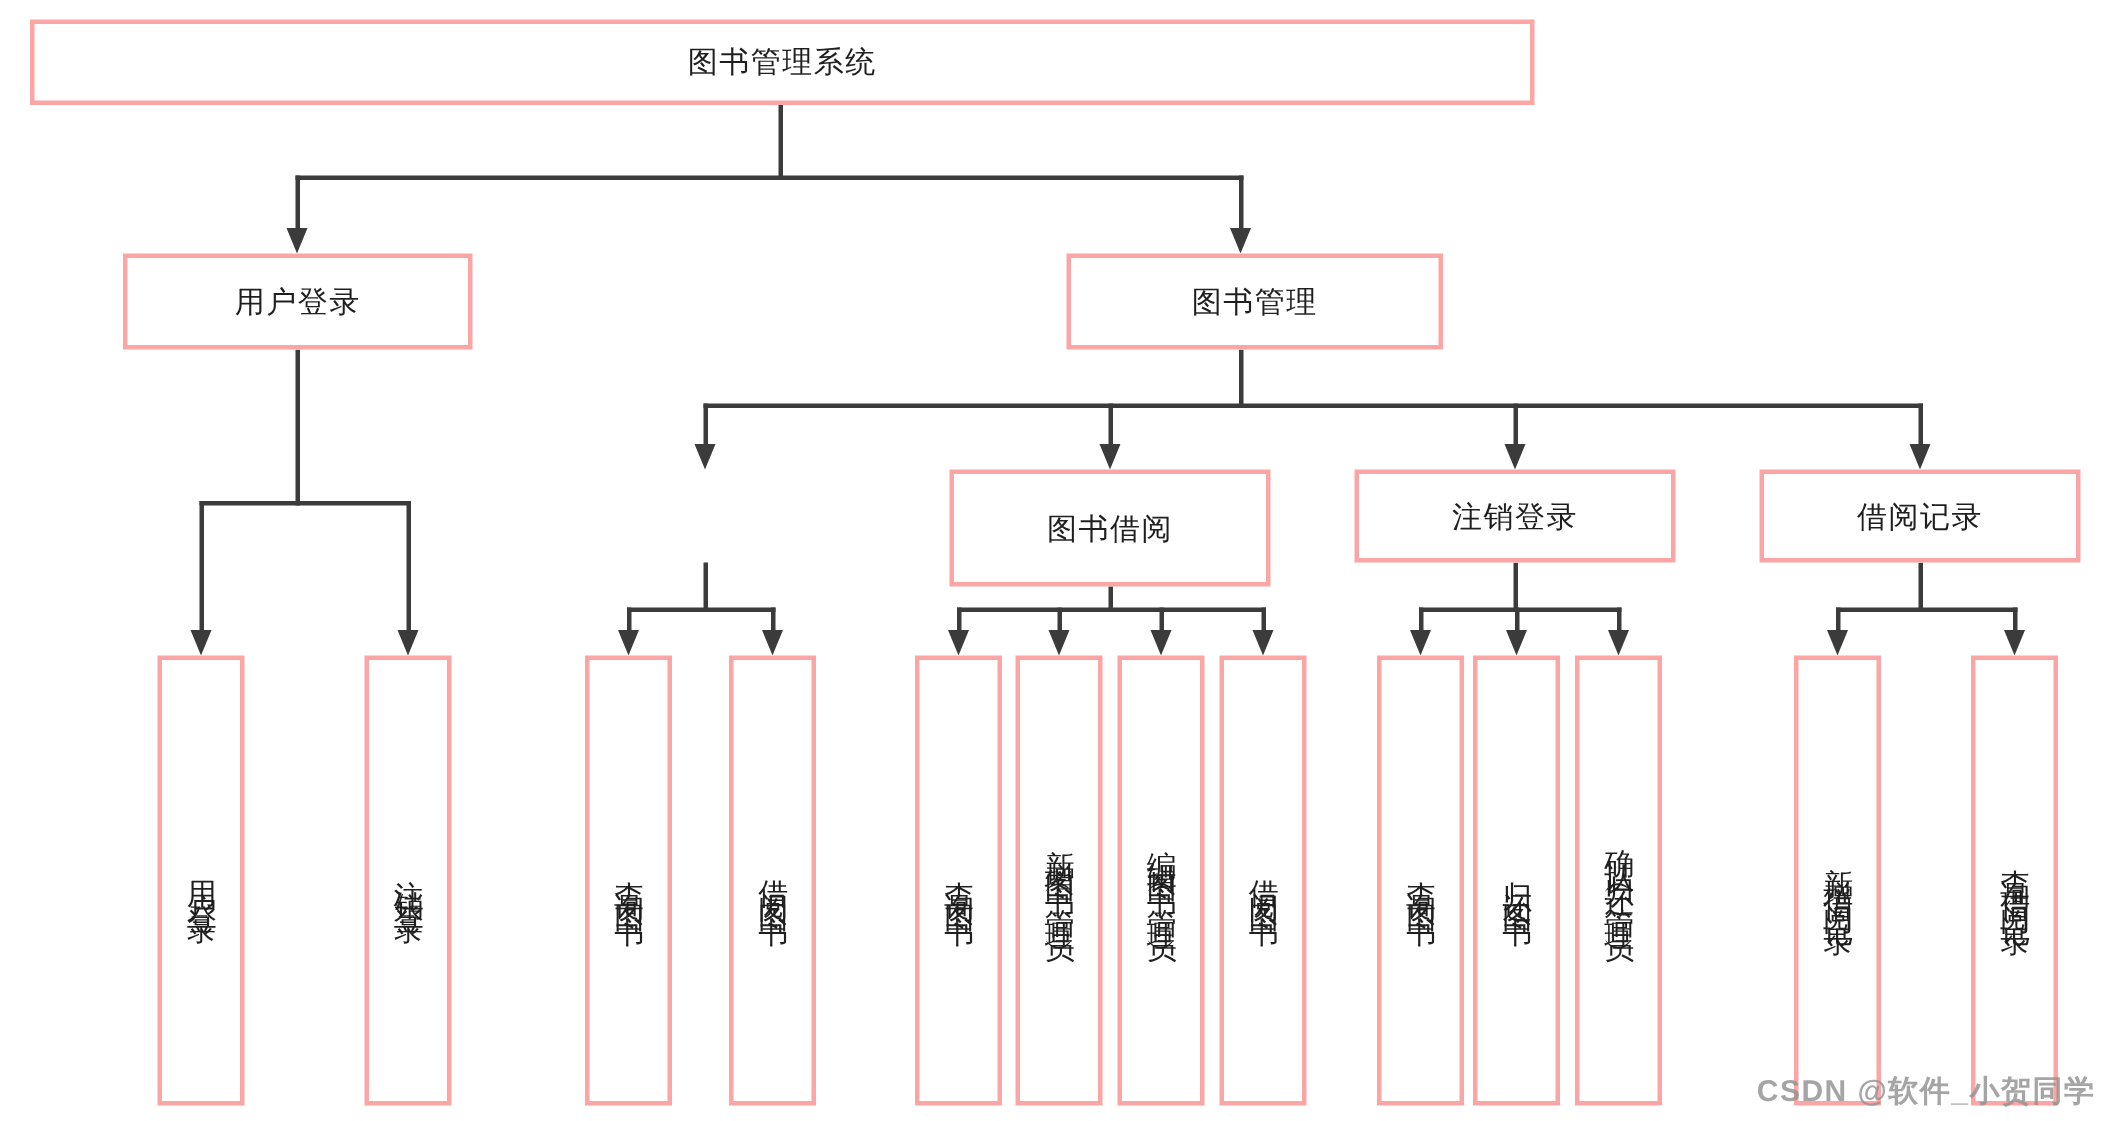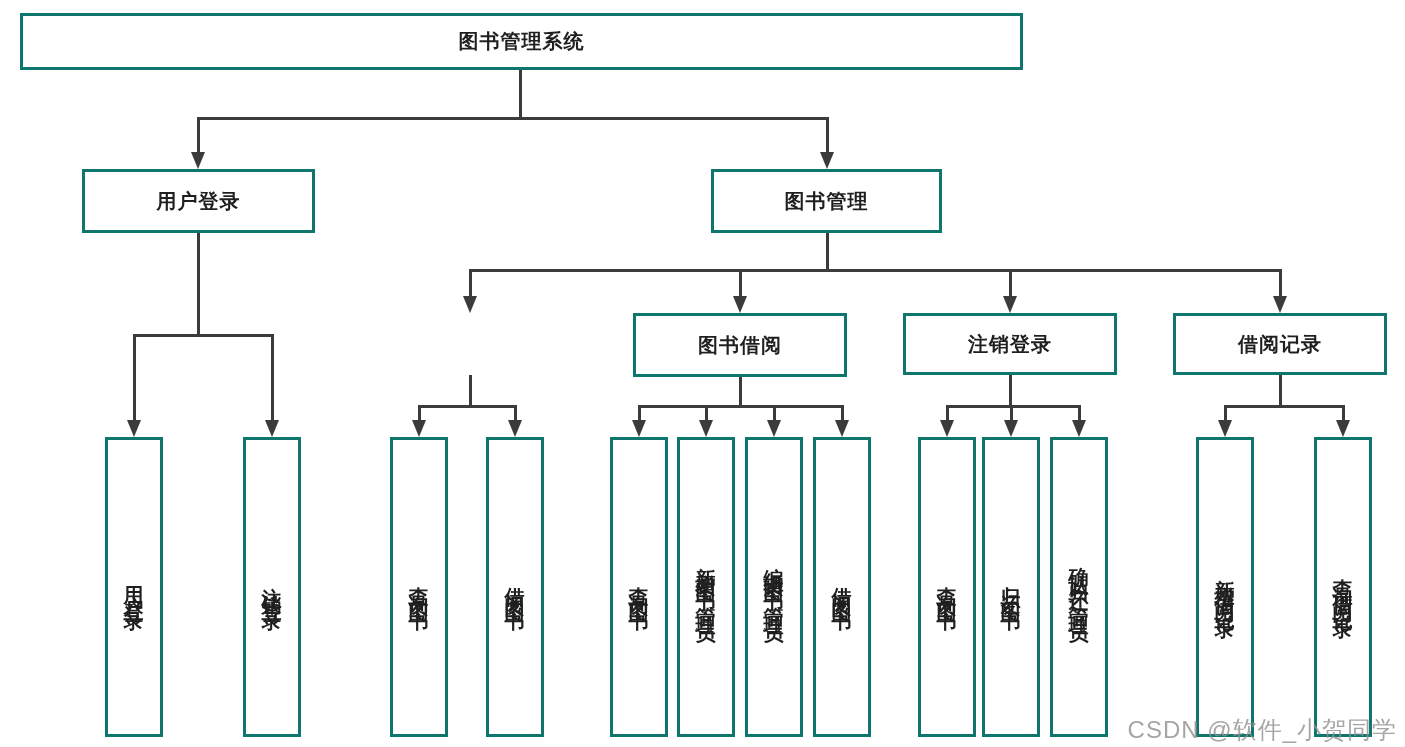--- a/index.html
+++ b/index.html
@@ -7,30 +7,29 @@
     position: relative;
     width: 1405px;
     height: 747px;
     background: #ffffff;
     font-family: "Liberation Sans", "DejaVu Sans", sans-serif;
     overflow: hidden;
   }
   .node {
     position: absolute;
     background: #ffffff;
-    border: 3px solid #0f766e;
+    border: 3px solid #fca5a5;
     box-sizing: border-box;
     display: flex;
     align-items: center;
     justify-content: center;
     color: #1f1f1f;
     font-size: 20px;
     letter-spacing: 1px;
     z-index: 2;
-    font-weight: bold;
   }
   .vbox { z-index: 2; }
   .vbox span {
     writing-mode: vertical-lr;
     text-orientation: mixed;
     letter-spacing: 8px;
     font-size: 20px;
     line-height: 1;
   }
   .hline, .vline {
@@ -46,25 +45,26 @@
     height: 0;
     border-left: 7px solid transparent;
     border-right: 7px solid transparent;
     border-top: 17px solid #3b3b3b;
     z-index: 1;
   }
   .watermark {
     position: absolute;
     right: 8px;
     top: 714px;
-    font-size: 24px;
+    font-size: 20px;
     color: rgba(145, 145, 145, 0.82);
     letter-spacing: 1px;
     z-index: 5;
     white-space: nowrap;
+    font-weight: bold;
   }
 </style>
 </head>
 <body>
 
 <div id="canvas">
 
   <div class="node" style="left:20px; top:13px; width:1003px; height:57px;">
     <span>图书管理系统</span>
   </div>
@@ -72,21 +72,21 @@
   <div class="vline" style="left:519px; top:68px; height:51px;"></div>
   <div class="hline" style="left:197px; top:117px; width:632px;"></div>
   <div class="vline" style="left:197px; top:117px; height:38px;"></div>
   <div class="arrow" style="left:191px; top:152px;"></div>
   <div class="vline" style="left:826px; top:117px; height:38px;"></div>
   <div class="arrow" style="left:820px; top:152px;"></div>
 
   <div class="node" style="left:82px; top:169px; width:233px; height:64px;">
     <span>用户登录</span>
   </div>
-  <div class="node" style="left:711px; top:169px; width:231px; height:64px;">
+  <div class="node" style="left:711px; top:169px; width:251px; height:64px;">
     <span>图书管理</span>
   </div>
 
   <div class="vline" style="left:197px; top:233px; height:104px;"></div>
   <div class="hline" style="left:133px; top:334px; width:141px;"></div>
   <div class="vline" style="left:133px; top:334px; height:87px;"></div>
   <div class="arrow" style="left:127px; top:420px;"></div>
   <div class="vline" style="left:271px; top:334px; height:87px;"></div>
   <div class="arrow" style="left:265px; top:420px;"></div>
 
@@ -94,21 +94,21 @@
   <div class="hline" style="left:469px; top:269px; width:813px;"></div>
   <div class="vline" style="left:469px; top:269px; height:29px;"></div>
   <div class="arrow" style="left:463px; top:296px;"></div>
   <div class="vline" style="left:739px; top:269px; height:29px;"></div>
   <div class="arrow" style="left:733px; top:296px;"></div>
   <div class="vline" style="left:1009px; top:269px; height:29px;"></div>
   <div class="arrow" style="left:1003px; top:296px;"></div>
   <div class="vline" style="left:1279px; top:269px; height:29px;"></div>
   <div class="arrow" style="left:1273px; top:296px;"></div>
 
-  <div class="node" style="left:633px; top:313px; width:214px; height:64px;">
+  <div class="node" style="left:633px; top:313px; width:214px; height:78px;">
     <span>图书借阅</span>
   </div>
   <div class="node" style="left:903px; top:313px; width:214px; height:62px;">
     <span>注销登录</span>
   </div>
   <div class="node" style="left:1173px; top:313px; width:214px; height:62px;">
     <span>借阅记录</span>
   </div>
 
   <div class="vline" style="left:469px; top:375px; height:33px;"></div>

